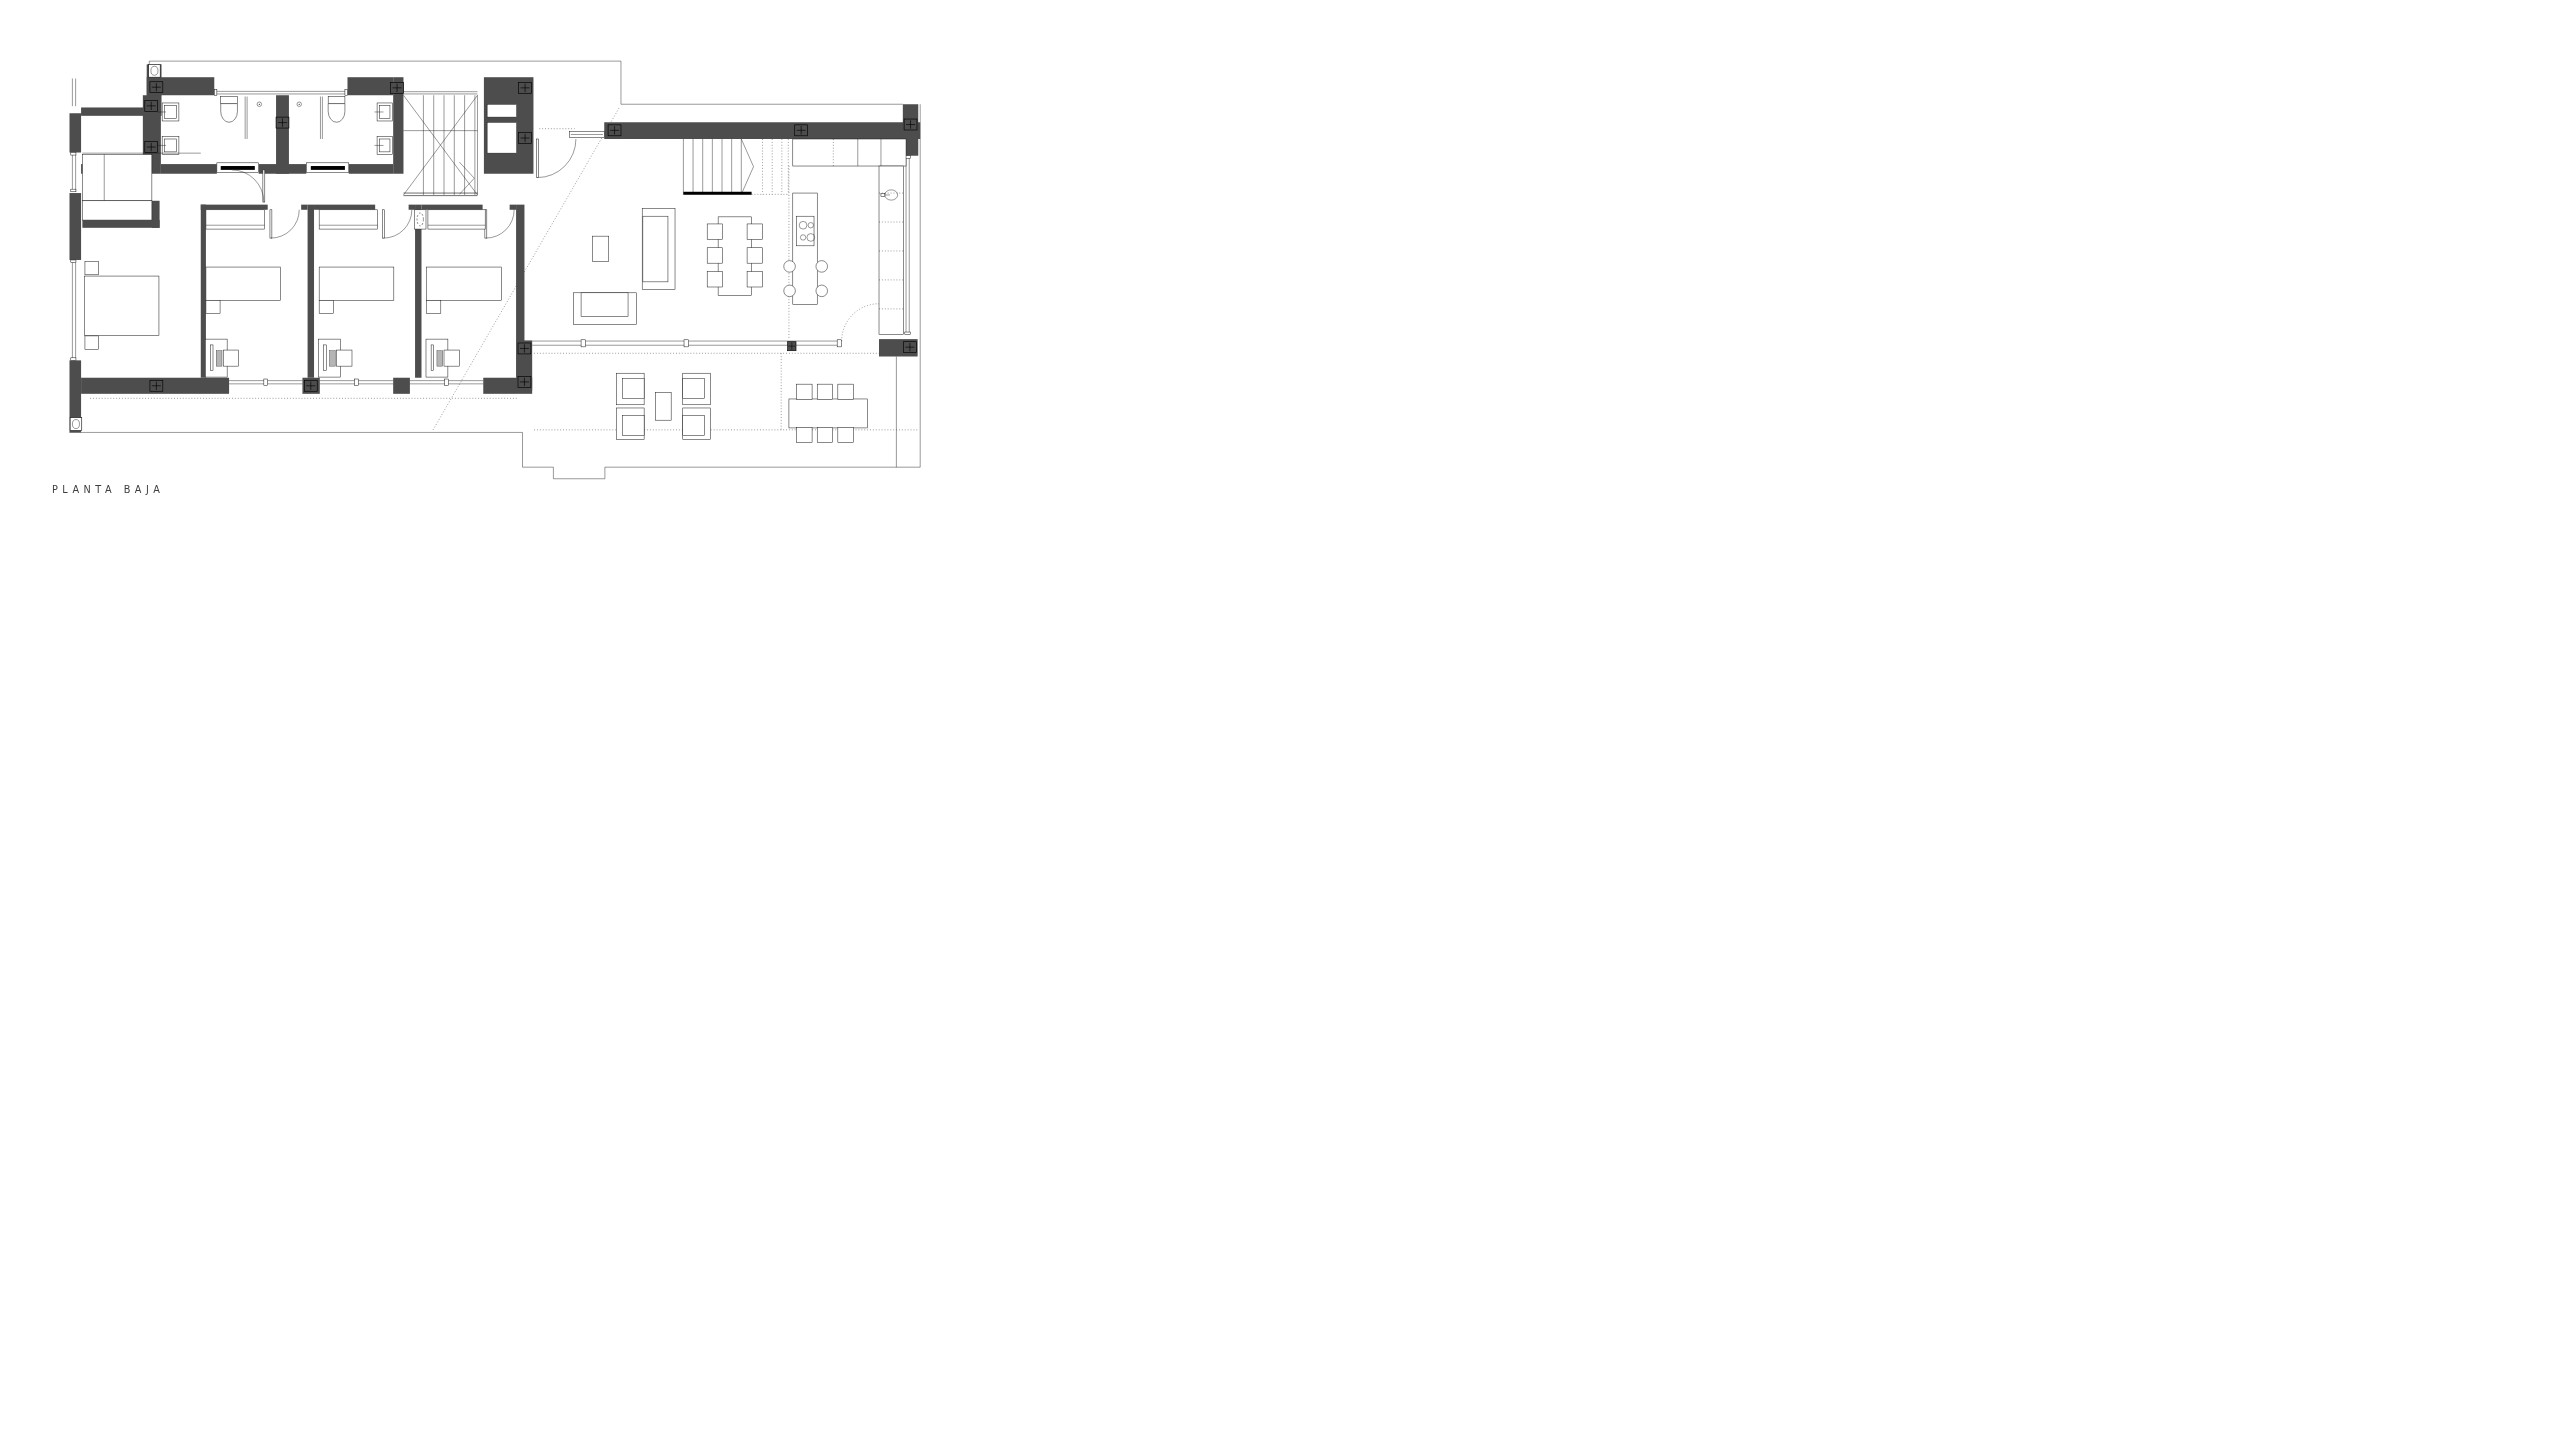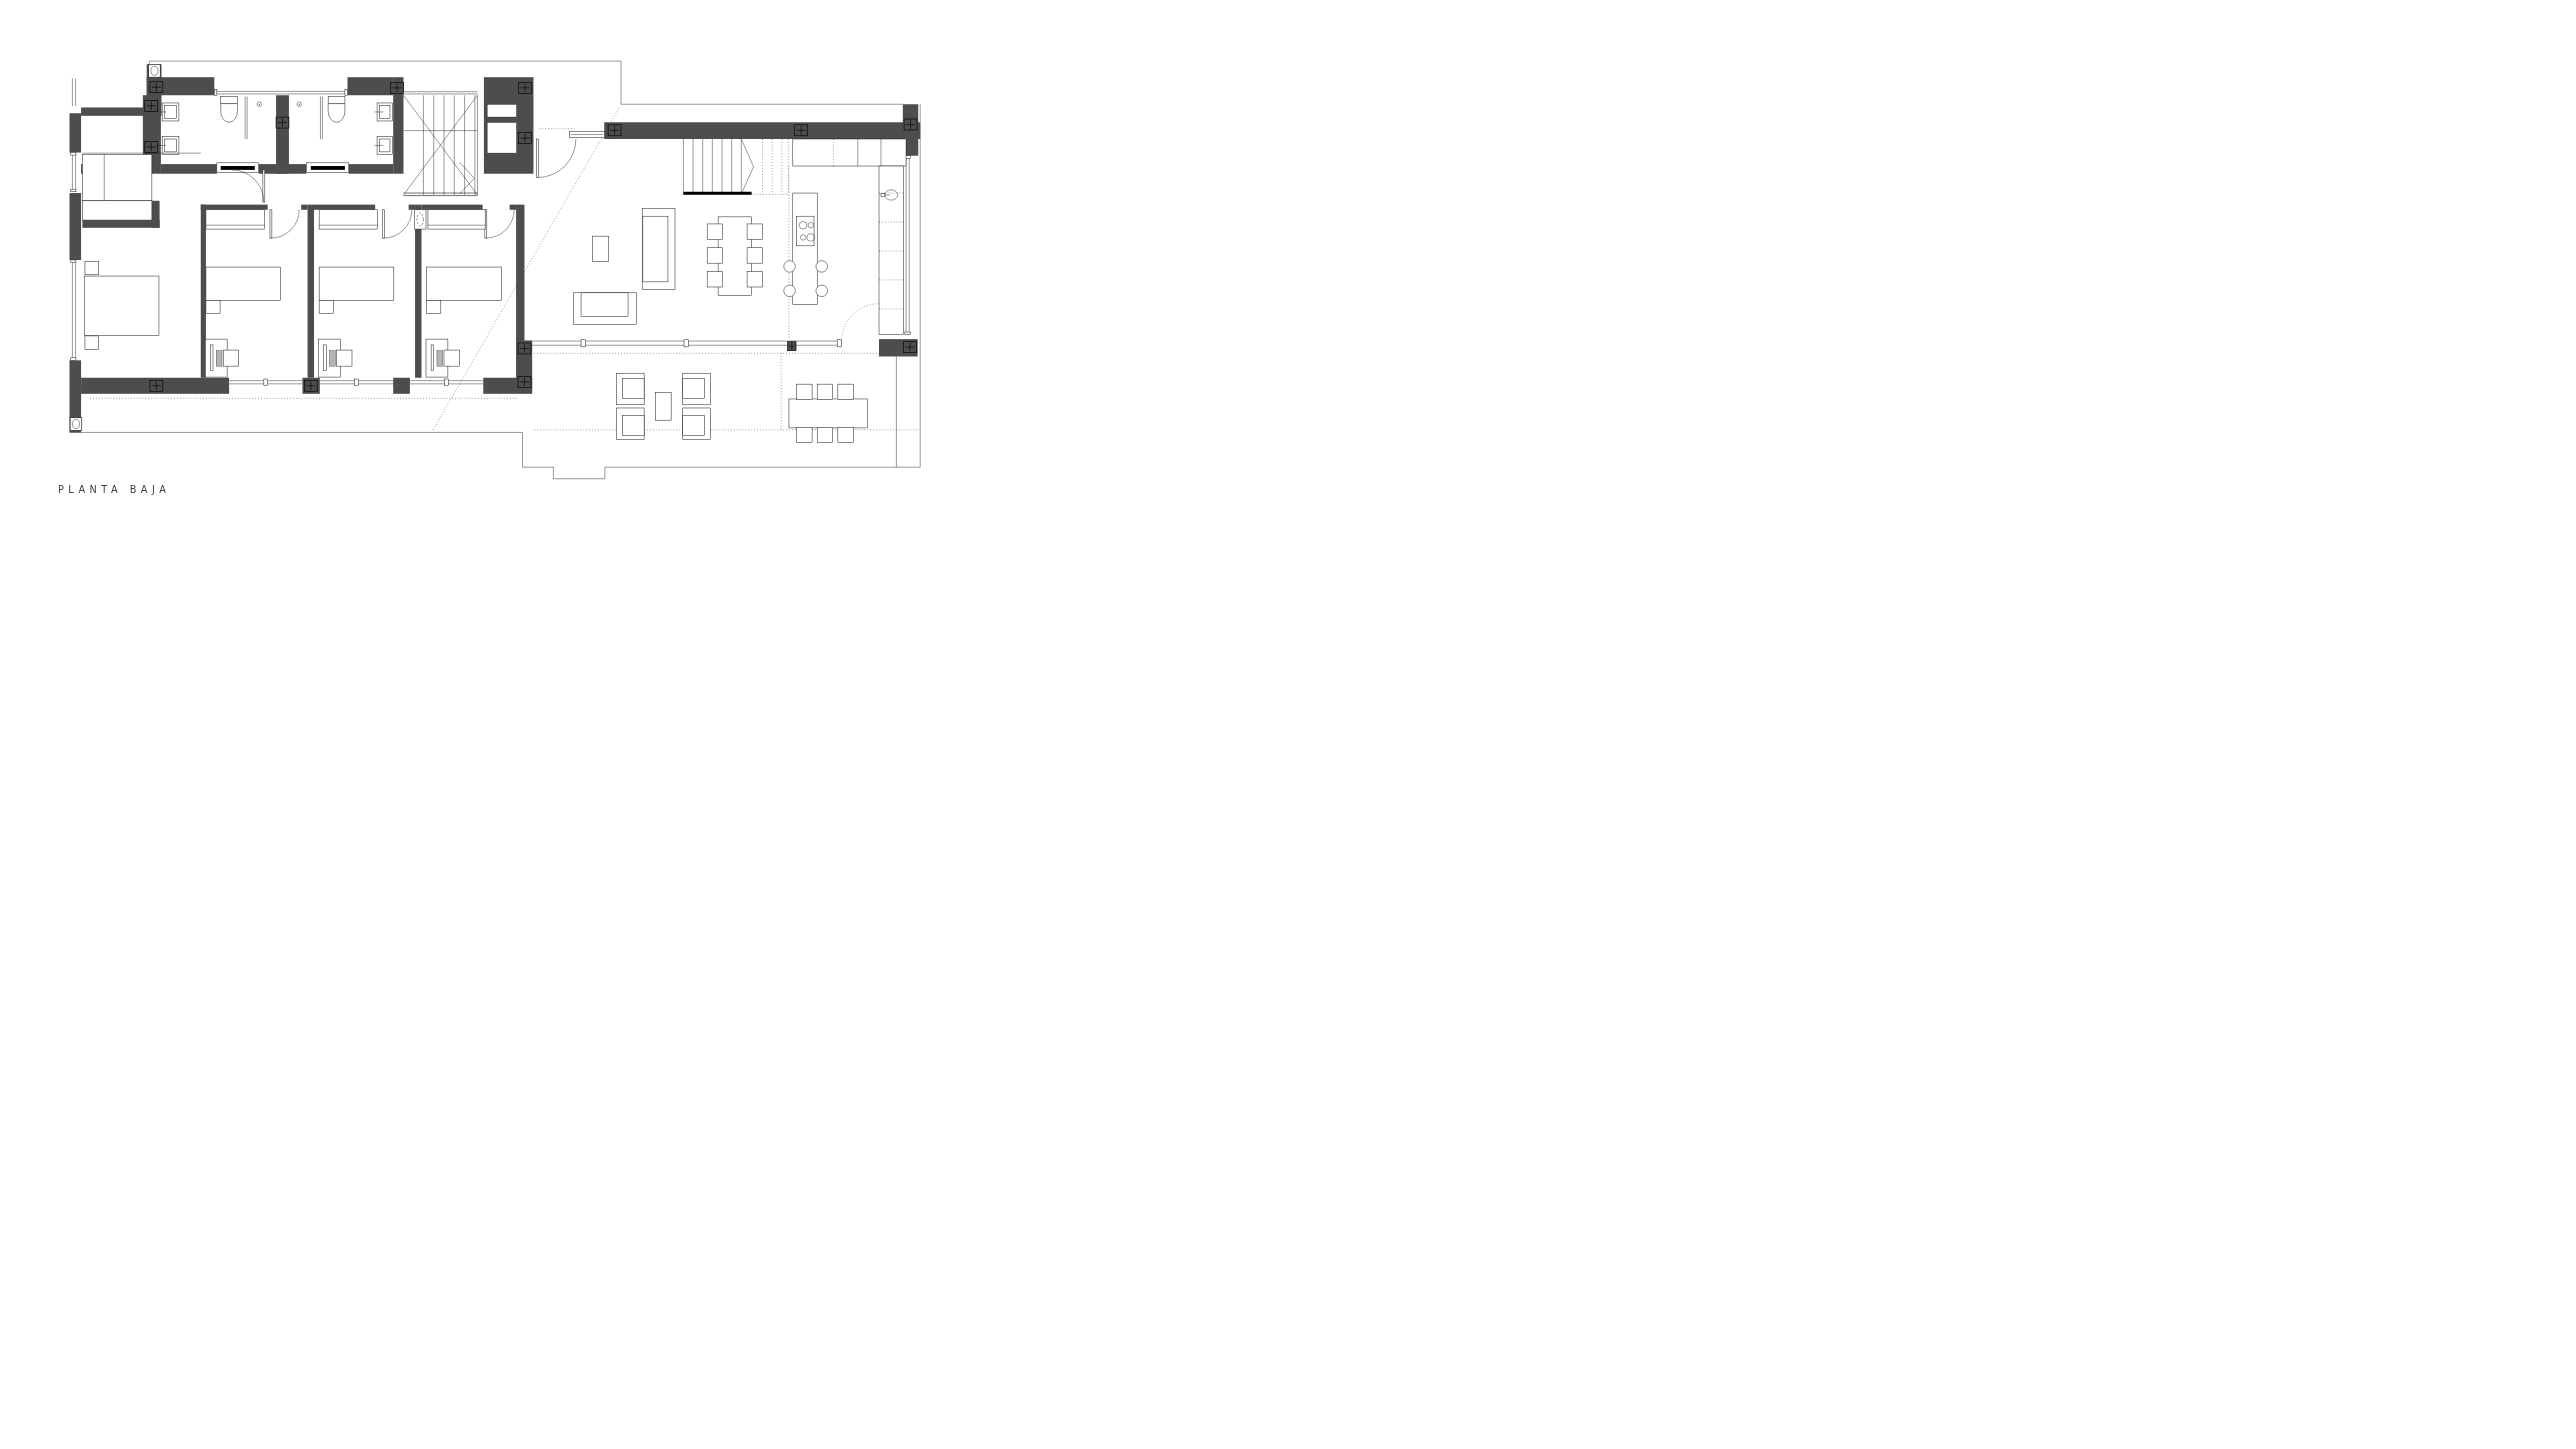--- a/index.html
+++ b/index.html
@@ -11,21 +11,21 @@
   svg{position:absolute;inset:0;}
   .w  {fill:var(--wall);stroke:none;}
   .wb {fill:var(--wall);stroke:#000;stroke-width:1;}
   .ln {stroke:var(--ink);stroke-width:1;fill:none;}
   .tn {stroke:var(--ink);stroke-width:.7;fill:none;}
   .f  {fill:#fff;stroke:var(--ink);stroke-width:1;}
   .f7 {fill:#fff;stroke:var(--ink);stroke-width:.8;}
   .dt {stroke:var(--ink);stroke-width:.7;fill:none;stroke-dasharray:1.5 3;}
   .dash{stroke:var(--ink);stroke-width:.8;fill:none;stroke-dasharray:3 2.5;}
   .blk{fill:#000;}
-  #plan-title{position:absolute;left:58px;top:484px;font-size:9.7px;
+  #plan-title{position:absolute;left:52px;top:484px;font-size:9.7px;
       letter-spacing:4.5px;color:#3d3d3d;}
 </style>
 </head>
 <body>
 
 <div id="stage">
 <svg viewBox="0 0 1568 882">
   <defs>
     <pattern id="hatch" width="3" height="3" patternUnits="userSpaceOnUse">
       <path d="M0,1.5 H3 M1.5,0 V3" stroke="#333" stroke-width="0.6"></path>

